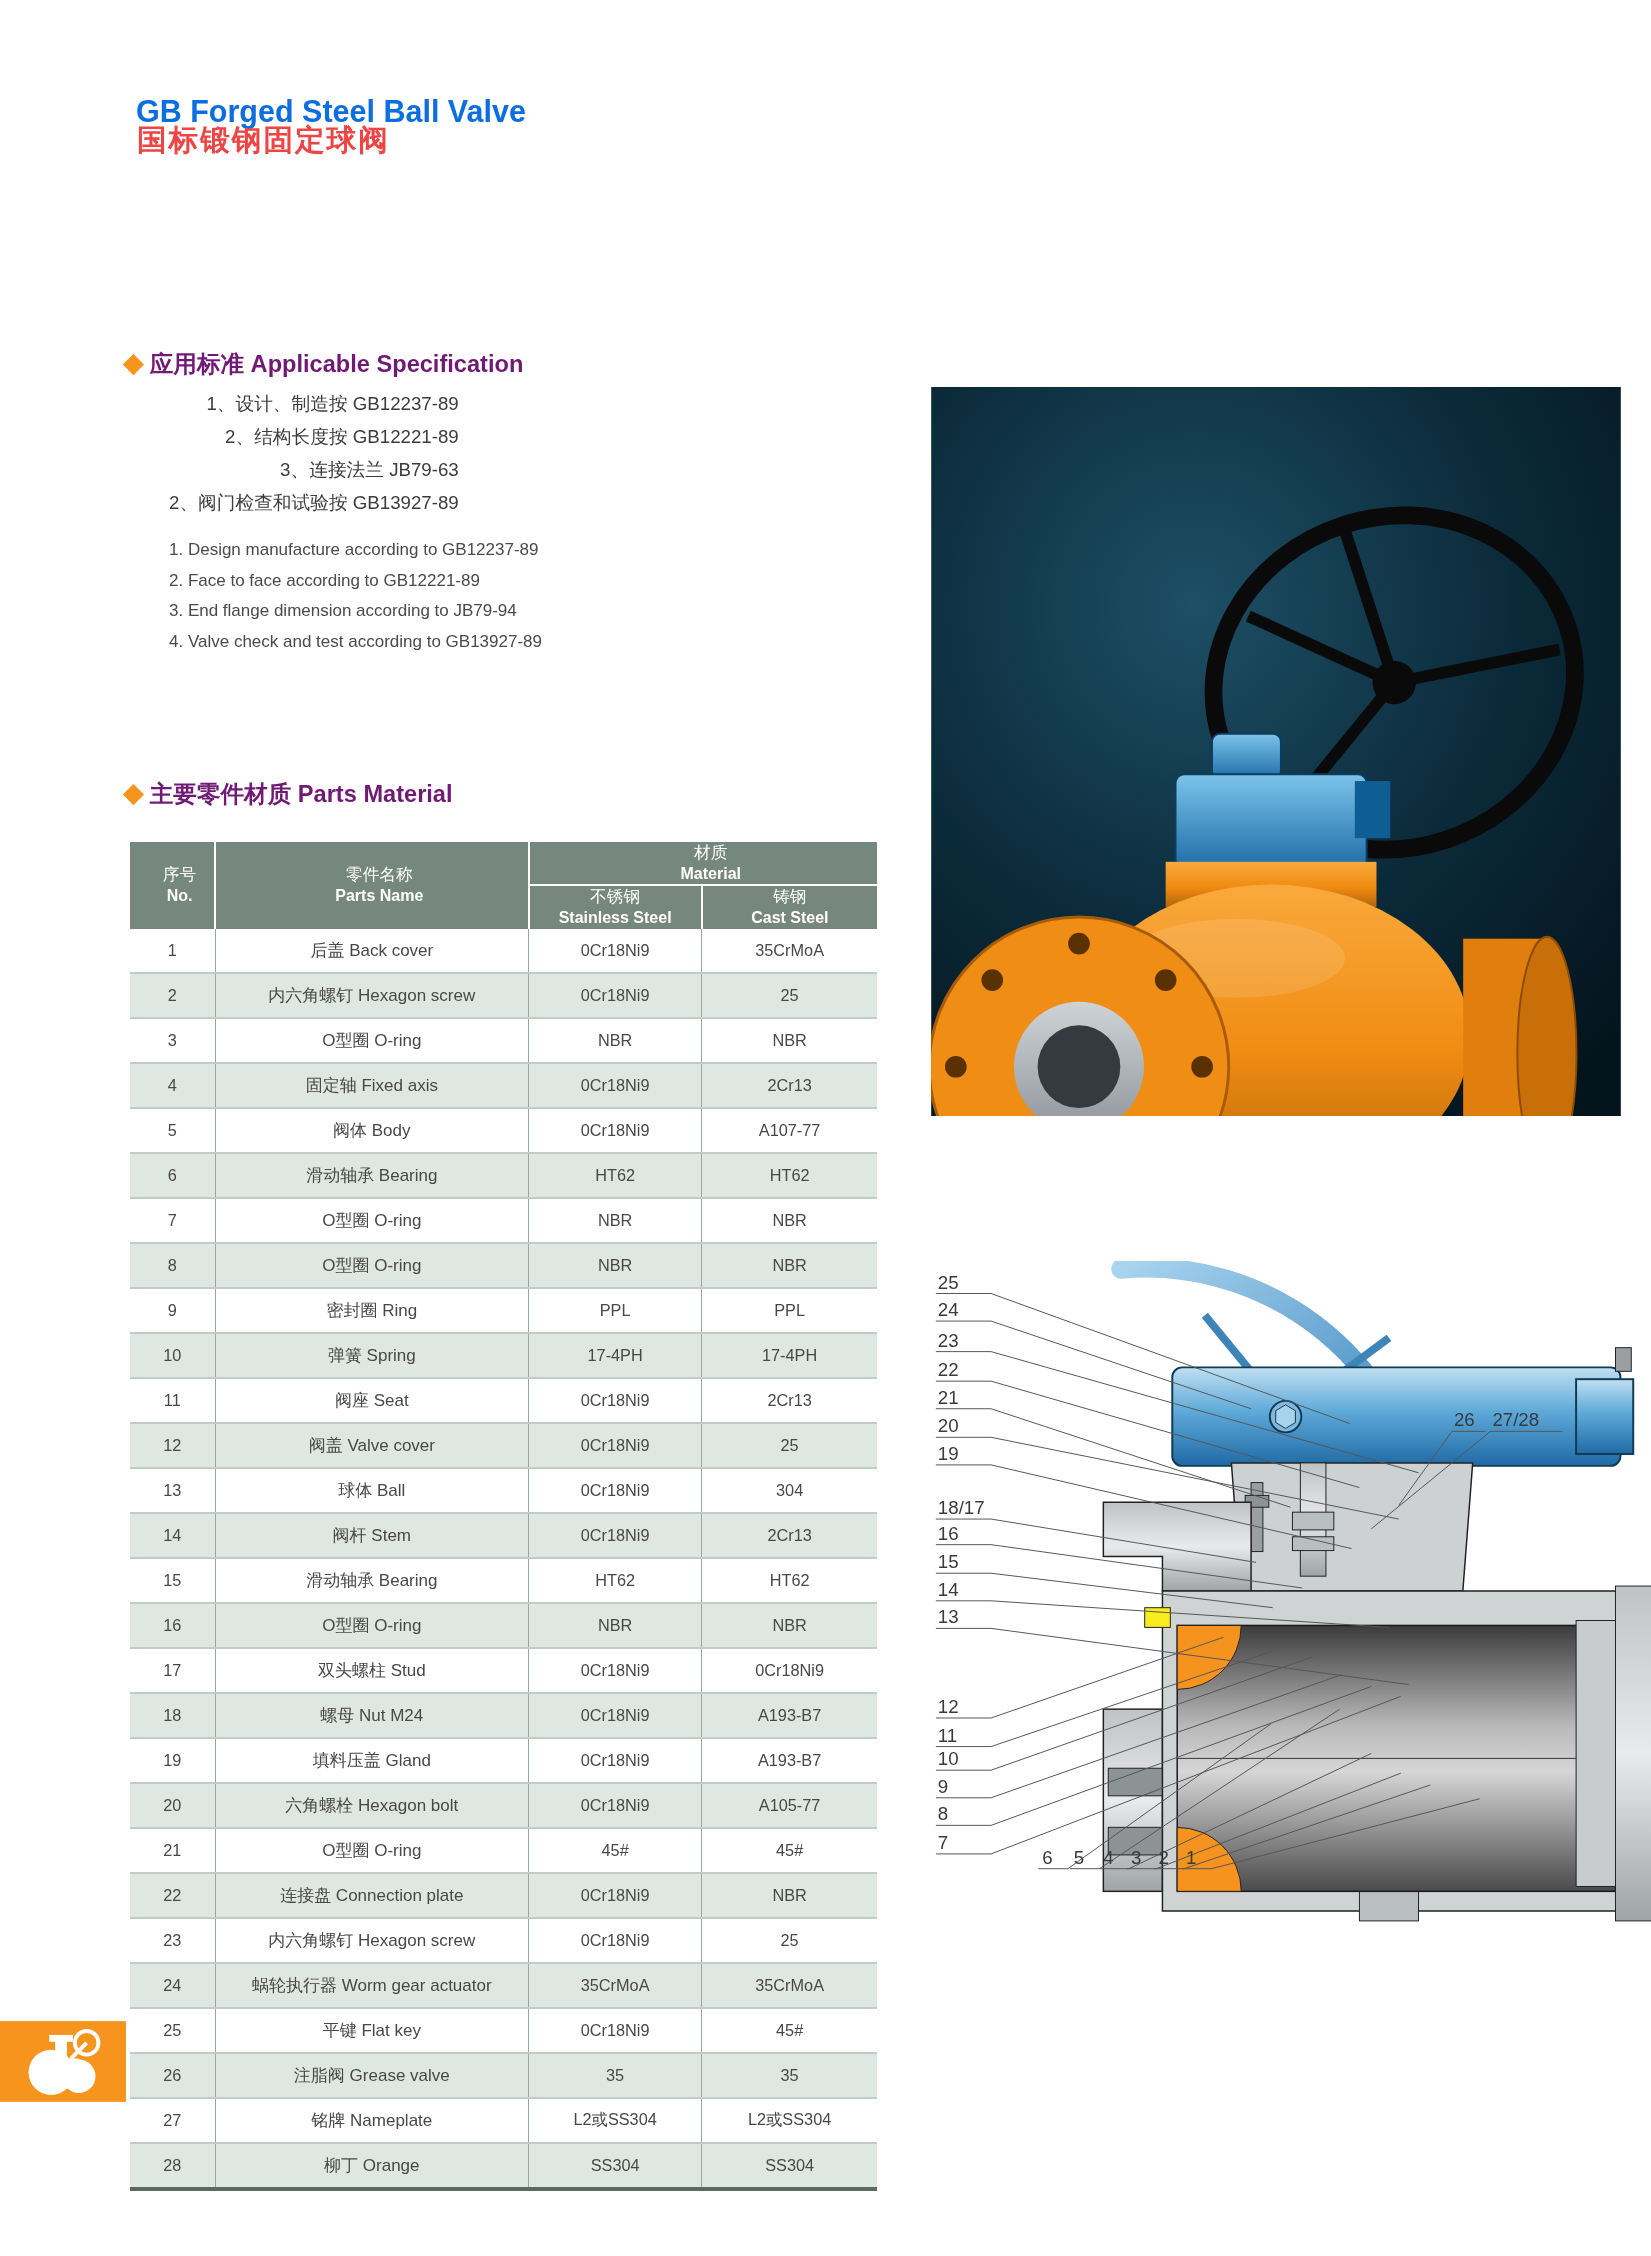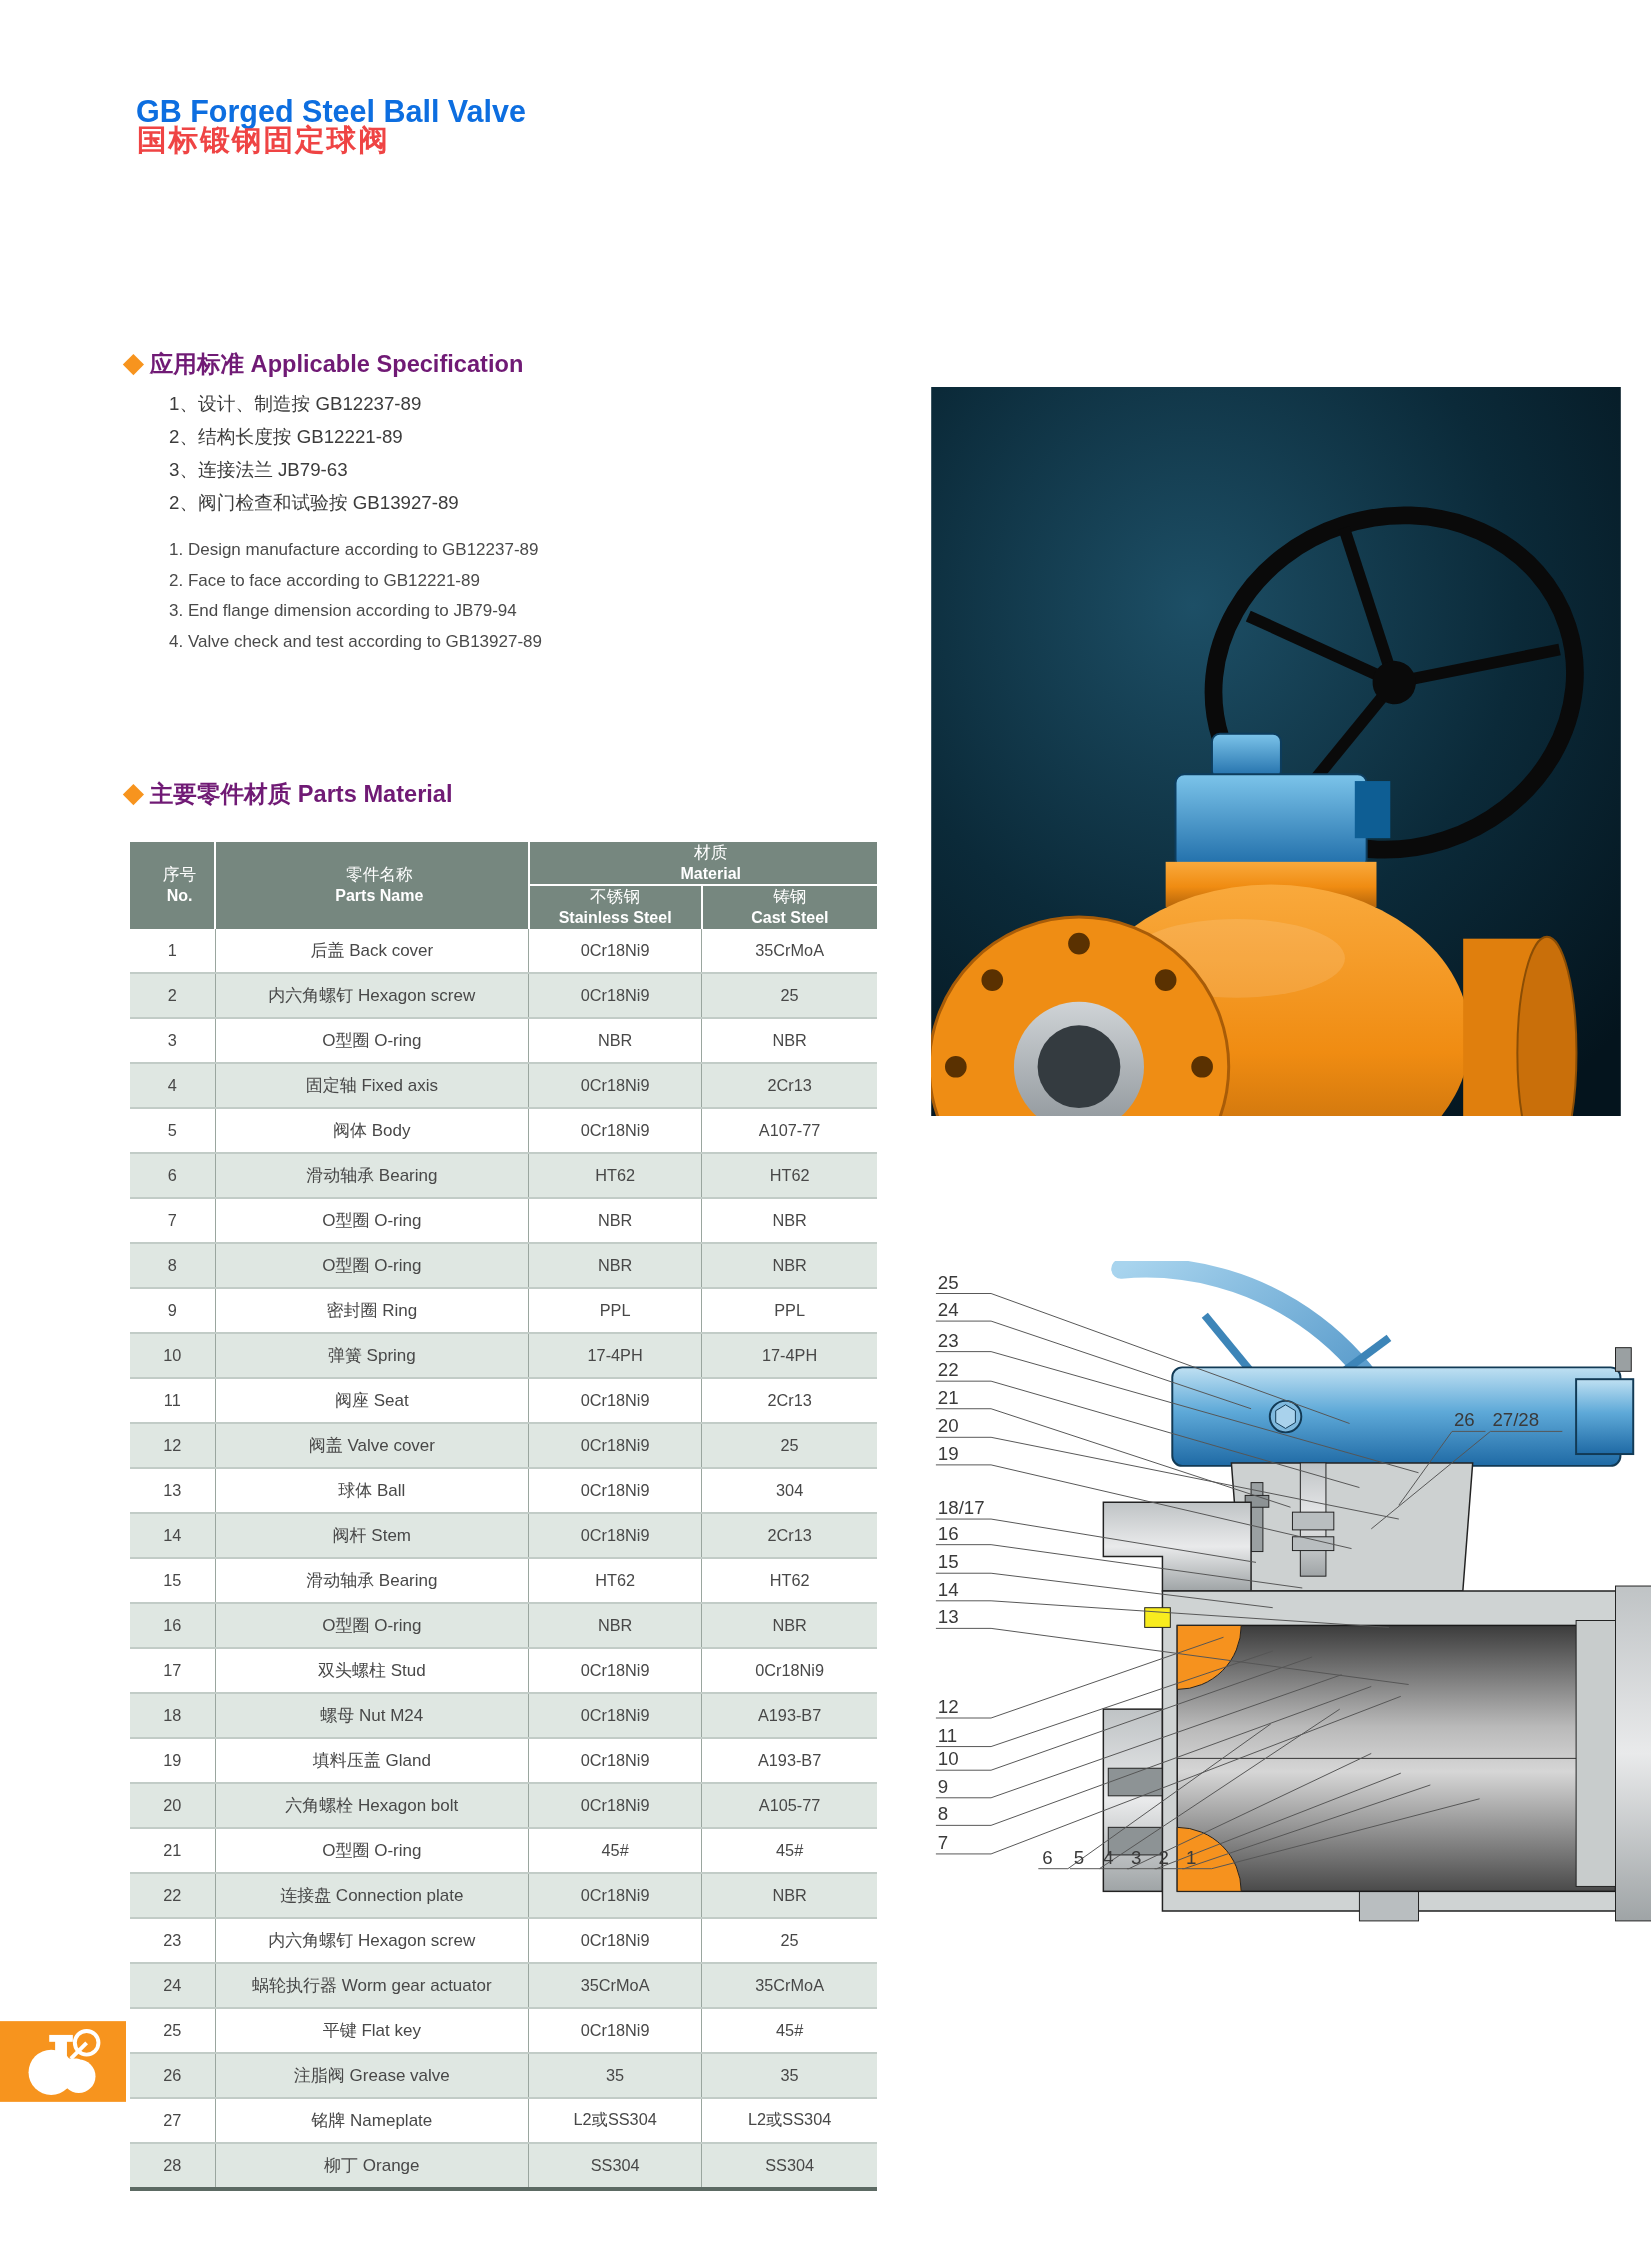--- a/index.html
+++ b/index.html
@@ -10,21 +10,21 @@
   .title-en{position:absolute;left:136px;top:94px;font-size:30.5px;font-weight:800;color:#0d6ee0;}
   .title-zh{position:absolute;left:137px;top:120px;font-size:29.6px;font-weight:600;color:#ef4444;letter-spacing:2px;}
 
   
   .sec-head{position:absolute;display:flex;align-items:center;gap:8.9px;}
   .diamond{width:14.8px;height:14.8px;background:#f7941e;transform:rotate(45deg);flex:0 0 auto;}
   .sec-title{font-size:23.6px;font-weight:700;color:#701a75;}
 
   
   .list{position:absolute;left:169px;margin:0;padding:0;list-style:none;}
-  .list-zh{top:387px;font-size:18.7px;color:#3c3c3c;}
+  .list-zh{top:387px;font-size:18.7px;color:#3c3c3c;text-align:right;}
   .list-zh li{line-height:33px;}
   .list-en{top:535px;font-size:17px;color:#4a4a4a;}
   .list-en li{line-height:30.5px;}
 
   
   .parts-table{position:absolute;left:130px;top:842px;width:747px;border-collapse:collapse;
                border-bottom:4.9px solid #5c6a63;table-layout:fixed;}
   .parts-table col.c-no{width:85px;} .parts-table col.c-name{width:313px;}
   .parts-table col.c-ss{width:173px;} .parts-table col.c-cast{width:175px;}
   .parts-table th{background:#76877f;color:#fff;font-weight:400;text-align:center;vertical-align:middle;}

